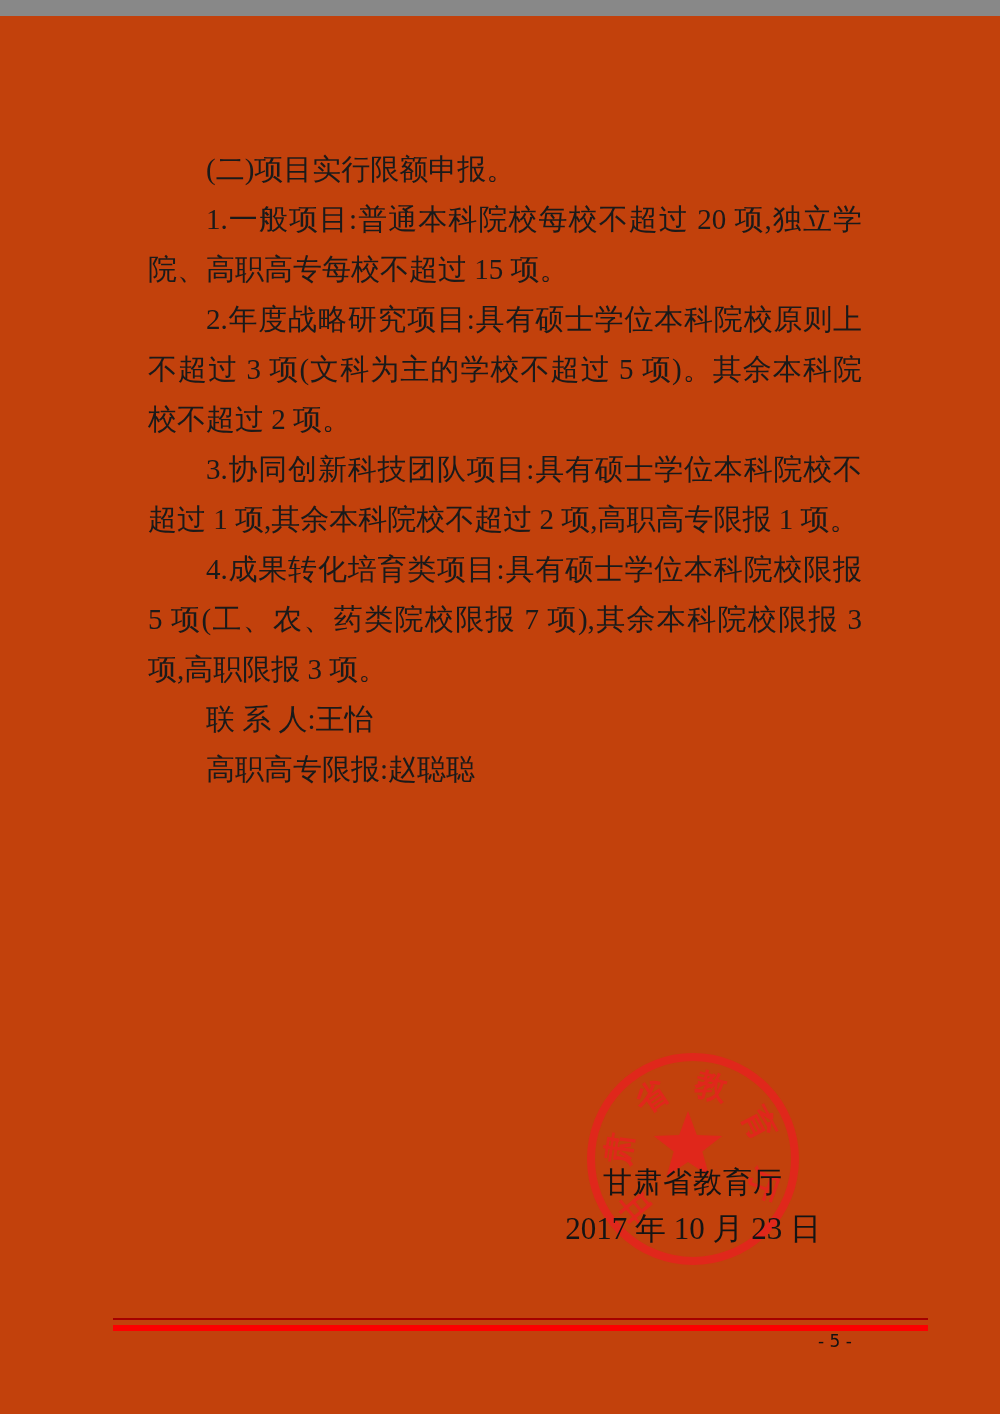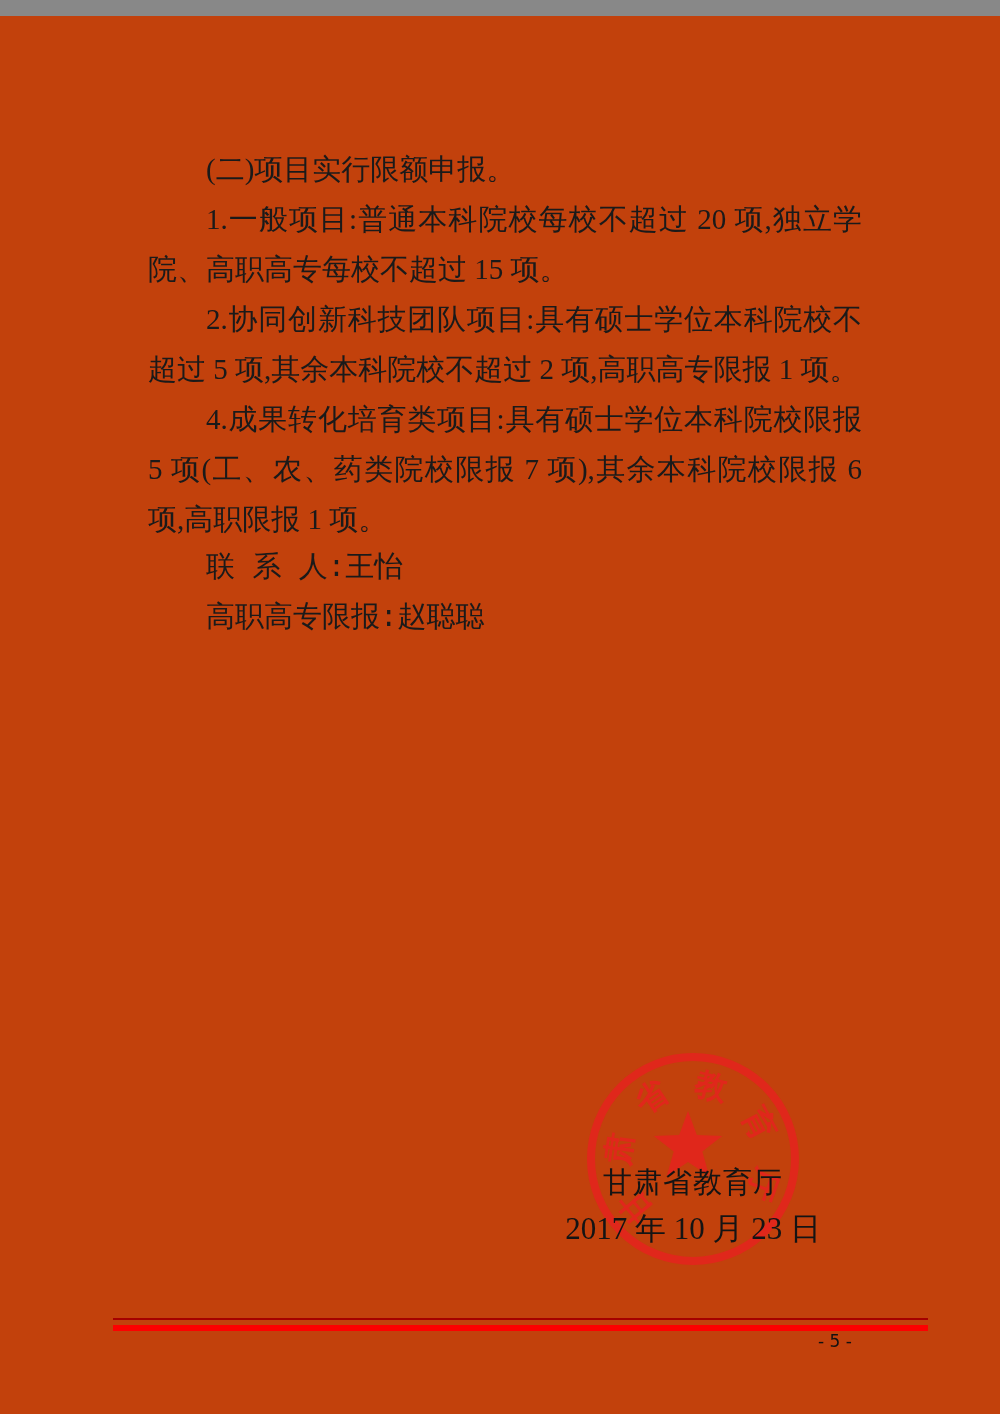--- a/index.html
+++ b/index.html
@@ -18,21 +18,20 @@
     font-size:29px;line-height:50px;
     text-align:justify;
   }
   .body-text p{
     margin:0;
     text-indent:2em;
   }
   .body-text p.contact{
     text-align:left;
     white-space:pre-wrap;
-    font-family:Liberation Mono, monospace;
   }
   
   .seal-svg{
     position:absolute;
     left:578px;top:1028px;
     z-index:1;
   }
   .seal-orgname{
     position:absolute;
     left:568px;top:1149px;width:250px;
@@ -71,22 +70,23 @@
   }
 </style>
 </head>
 <body>
 
 <div class="page">
 
   <main class="body-text">
     <p>(二)项目实行限额申报。</p>
     <p>1.一般项目:普通本科院校每校不超过 20 项,独立学院、高职高专每校不超过 15 项。</p>
-    <p>2.协同创新科技团队项目:具有硕士学位本科院校不超过 5 项,其余本科院校不超过 2 项,高职高专限报 1 项。</p>
-    <p>4.成果转化培育类项目:具有硕士学位本科院校限报 5 项(工、农、药类院校限报 7 项),其余本科院校限报 6 项,高职限报 1 项。</p>
+    <p>2.年度战略研究项目:具有硕士学位本科院校原则上不超过 3 项(文科为主的学校不超过 5 项)。其余本科院校不超过 2 项。</p>
+    <p>3.协同创新科技团队项目:具有硕士学位本科院校不超过 1 项,其余本科院校不超过 2 项,高职高专限报 1 项。</p>
+    <p>4.成果转化培育类项目:具有硕士学位本科院校限报 5 项(工、农、药类院校限报 7 项),其余本科院校限报 3 项,高职限报 3 项。</p>
     <p class="contact">联 系 人:王怡</p>
     <p class="contact">高职高专限报:赵聪聪</p>
   </main>
 
   <svg class="seal-svg" width="230" height="230" viewBox="-115 -115 230 230">
     <circle r="102" fill="none" stroke-width="8" stroke="#e0271b"></circle>
     <polygon transform="translate(-5,-12)" points="0,-36 8.8,-12.1 34.2,-11.1 14.3,4.6 21.2,29.1 0,15 -21.2,29.1 -14.3,4.6 -34.2,-11.1 -8.8,-12.1" fill="#e0271b"></polygon>
     <g font-size="32" font-weight="bold" text-anchor="middle" font-family="'Liberation Serif','DejaVu Serif',serif" fill="#e0271b">
       <text transform="rotate(-130) translate(0,-64)">甘</text>
       <text transform="rotate(-82) translate(0,-64)">肃</text>

